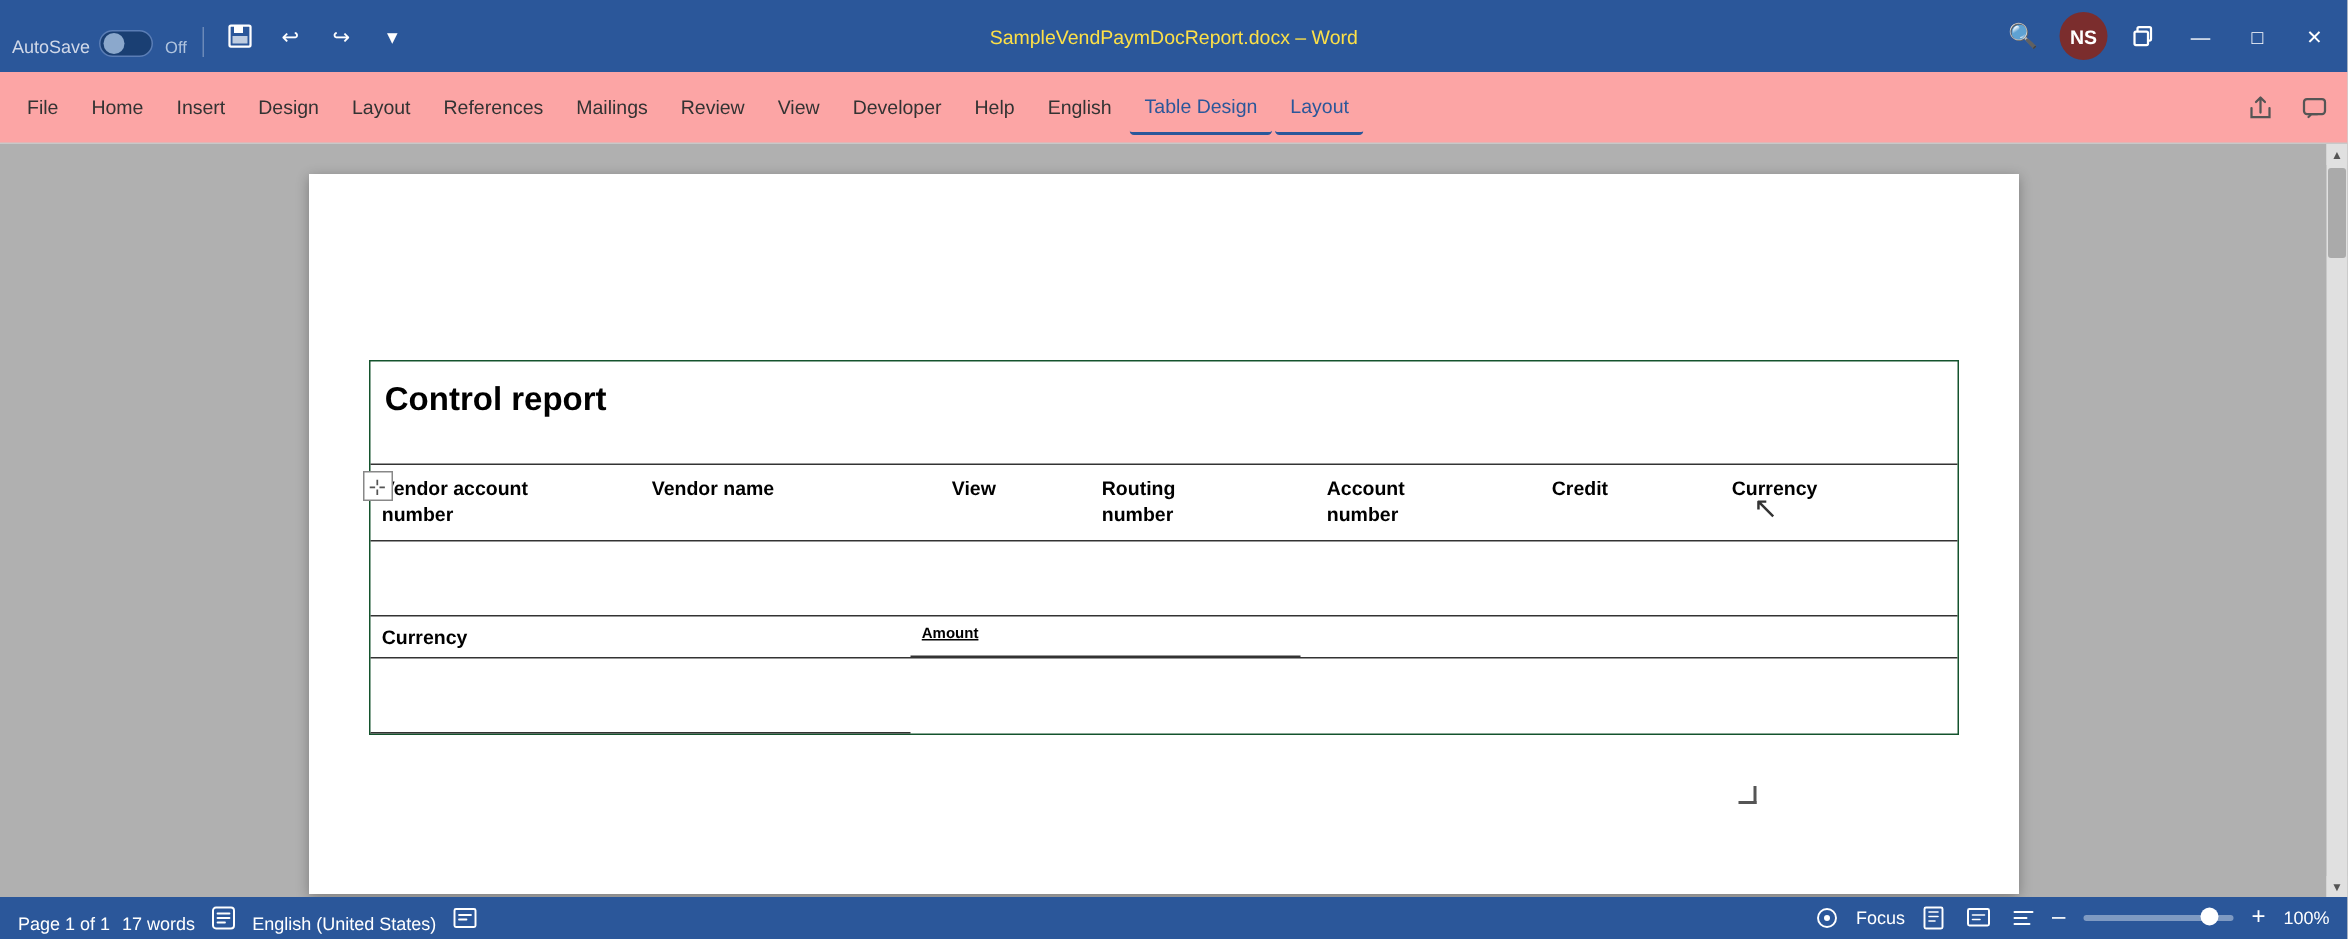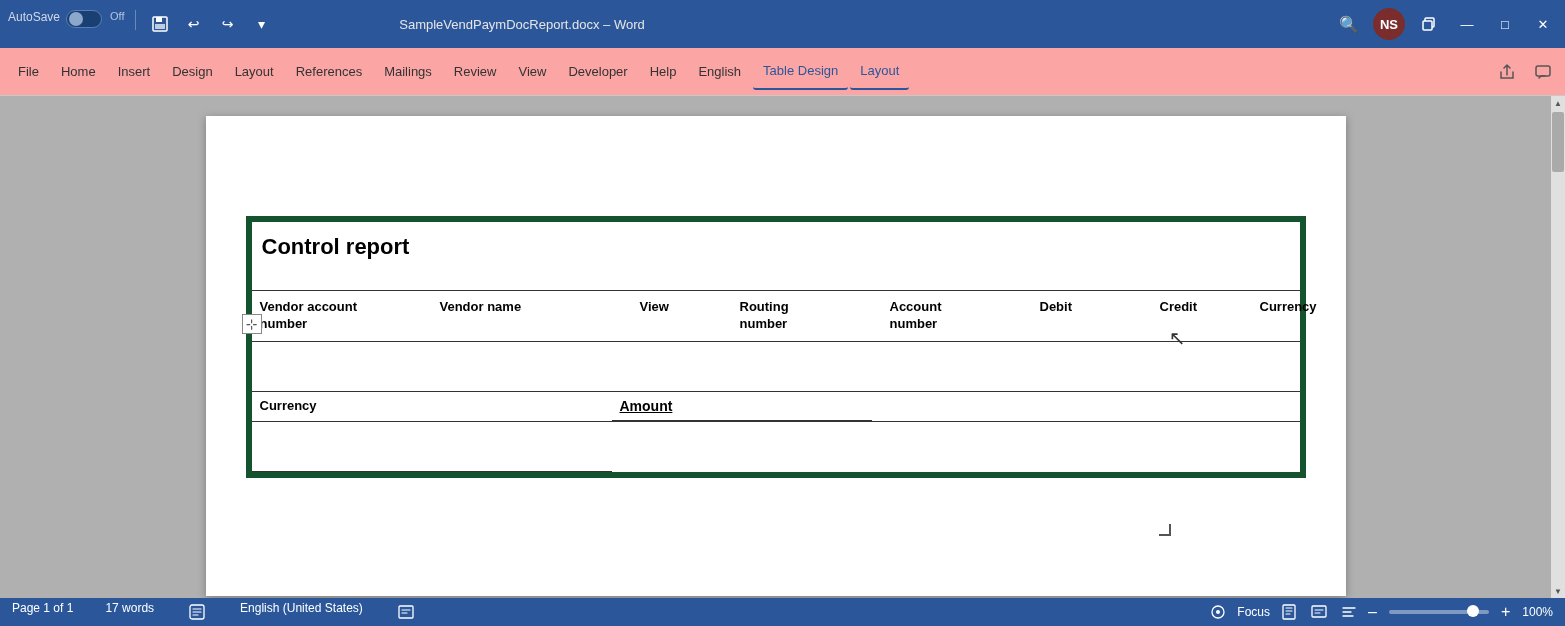--- a/index.html
+++ b/index.html
@@ -11,21 +11,21 @@
       color: white;
       height: 48px;
       display: flex;
       align-items: center;
       padding: 0 8px;
       flex-shrink: 0;
       gap: 8px;
     }
     .title-bar-left {
       display: flex;
-      align-items: flex-start;
+      align-items: flex-end;
       gap: 6px;
       flex: 1;
     }
     .autosave-label {
       font-size: 12px;
       color: #d0d8e8;
     }
     .toggle-switch {
       background: #1a3f73;
       border: 1px solid #5a7db5;
@@ -42,23 +42,23 @@
       border-radius: 50%;
       background: #8ba8cc;
     }
     .toggle-off-label {
       font-size: 11px;
       color: #b0c4de;
       margin-left: 2px;
     }
     .title-bar-center {
       flex: 2;
-      text-align: left;
+      text-align: center;
       font-size: 13px;
-      color: #e5e5e5;
+      color: #fde047;
     }
     .title-bar-right {
       display: flex;
       align-items: center;
       gap: 10px;
       flex: 1;
       justify-content: flex-end;
     }
     .search-icon-btn {
       width: 28px; height: 28px;
@@ -147,22 +147,22 @@
       width: 20px;
       height: 20px;
       border: 1px solid #888;
       background: white;
       display: flex; align-items: center; justify-content: center;
       font-size: 14px;
       cursor: move;
       color: #555;
     }
     .doc-table-outer {
-      margin-top: 70px;
-      border: 6px solid #14532d;
+      margin-top: 94px;
+      border: 1px solid #14532d;
       width: 100%;
     }
     .doc-title-row {
       padding: 12px 10px 30px 10px;
       font-size: 22px;
       font-weight: bold;
       border-bottom: 1px solid #333;
     }
     .doc-header-row {
       display: grid;
@@ -226,21 +226,21 @@
       color: white;
       height: 28px;
       display: flex;
       align-items: center;
       padding: 0 12px;
       font-size: 12px;
       flex-shrink: 0;
       gap: 16px;
     }
     .status-left {
-      display: flex; gap: 32px; align-items: flex-start; flex: 1;
+      display: flex; gap: 8px; align-items: flex-end; flex: 1;
     }
     .status-right {
       display: flex; gap: 8px; align-items: center;
     }
     .status-icon {
       width: 22px; height: 22px;
       display: flex; align-items: center; justify-content: center;
       cursor: pointer; font-size: 14px;
     }
     .zoom-slider {
@@ -345,40 +345,39 @@
       <div class="doc-table-outer">
 
         <div class="doc-title-row">Control report</div>
 
         <div class="doc-header-row">
           <div class="doc-header-cell">Vendor account<br>number</div>
           <div class="doc-header-cell">Vendor name</div>
           <div class="doc-header-cell">View</div>
           <div class="doc-header-cell">Routing<br>number</div>
           <div class="doc-header-cell">Account<br>number</div>
-          <div class="doc-header-cell">Debit</div>
           <div class="doc-header-cell">Credit</div>
           <div class="doc-header-cell">Currency</div>
         </div>
 
         <div class="doc-data-row">
           <div class="doc-data-cell"></div>
           <div class="doc-data-cell"></div>
           <div class="doc-data-cell"></div>
           <div class="doc-data-cell"></div>
           <div class="doc-data-cell"></div>
           <div class="doc-data-cell"></div>
           <div class="doc-data-cell"></div>
           <div class="doc-data-cell"></div>
         </div>
 
         <div class="doc-summary-section">
           <div style="display:flex; border-bottom:1px solid #333;">
             <div style="padding:6px 8px; font-size:13px; font-weight:bold; width:360px;">Currency</div>
-            <div style="padding:6px 8px; font-size:14px; font-weight:bold; width:260px; border-bottom:1px solid #333;text-decoration:underline;">Amount</div>
+            <div style="padding:6px 8px; font-size:10px; font-weight:bold; width:260px; border-bottom:1px solid #333;text-decoration:underline;">Amount</div>
             <div style="flex:1;"></div>
           </div>
           <div style="display:flex; min-height:50px;">
             <div style="width:360px; border-bottom:1px solid #333;"></div>
             <div style="width:260px;"></div>
             <div style="flex:1;"></div>
           </div>
         </div>
       </div>
 

